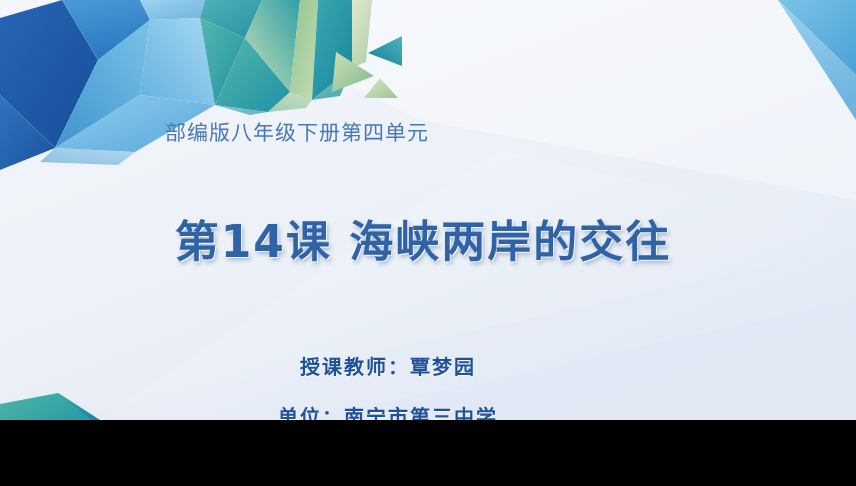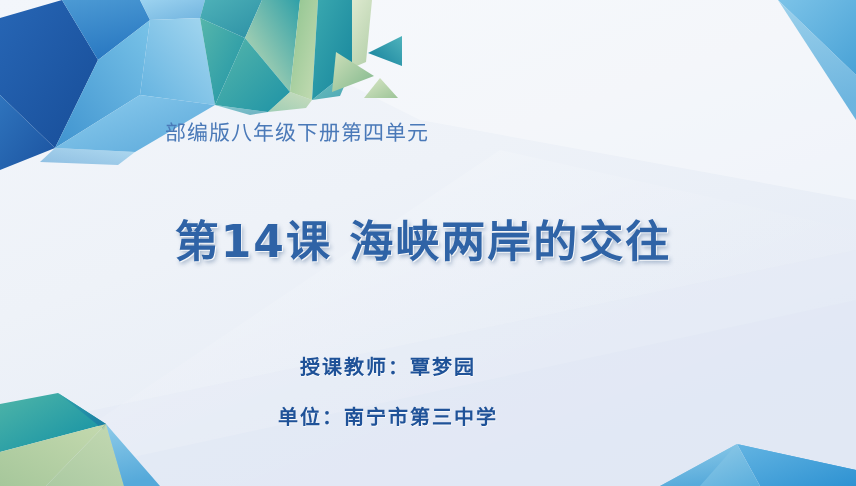--- a/index.html
+++ b/index.html
@@ -8,21 +8,21 @@
     padding: 0;
     background: #000;
   }
   body {
     font-family: "Liberation Sans", "DejaVu Sans", sans-serif;
   }
 
   #slide {
     position: relative;
     width: 856px;
-    height: 486px;
+    height: 420px;
     overflow: hidden;
     background: linear-gradient(160deg, #f3f6fb 0%, #eef2f8 40%, #e6ecf6 75%, #dfe7f3 100%);
   }
 
   
   #decor {
     position: absolute;
     inset: 0;
     width: 856px;
     height: 486px;

